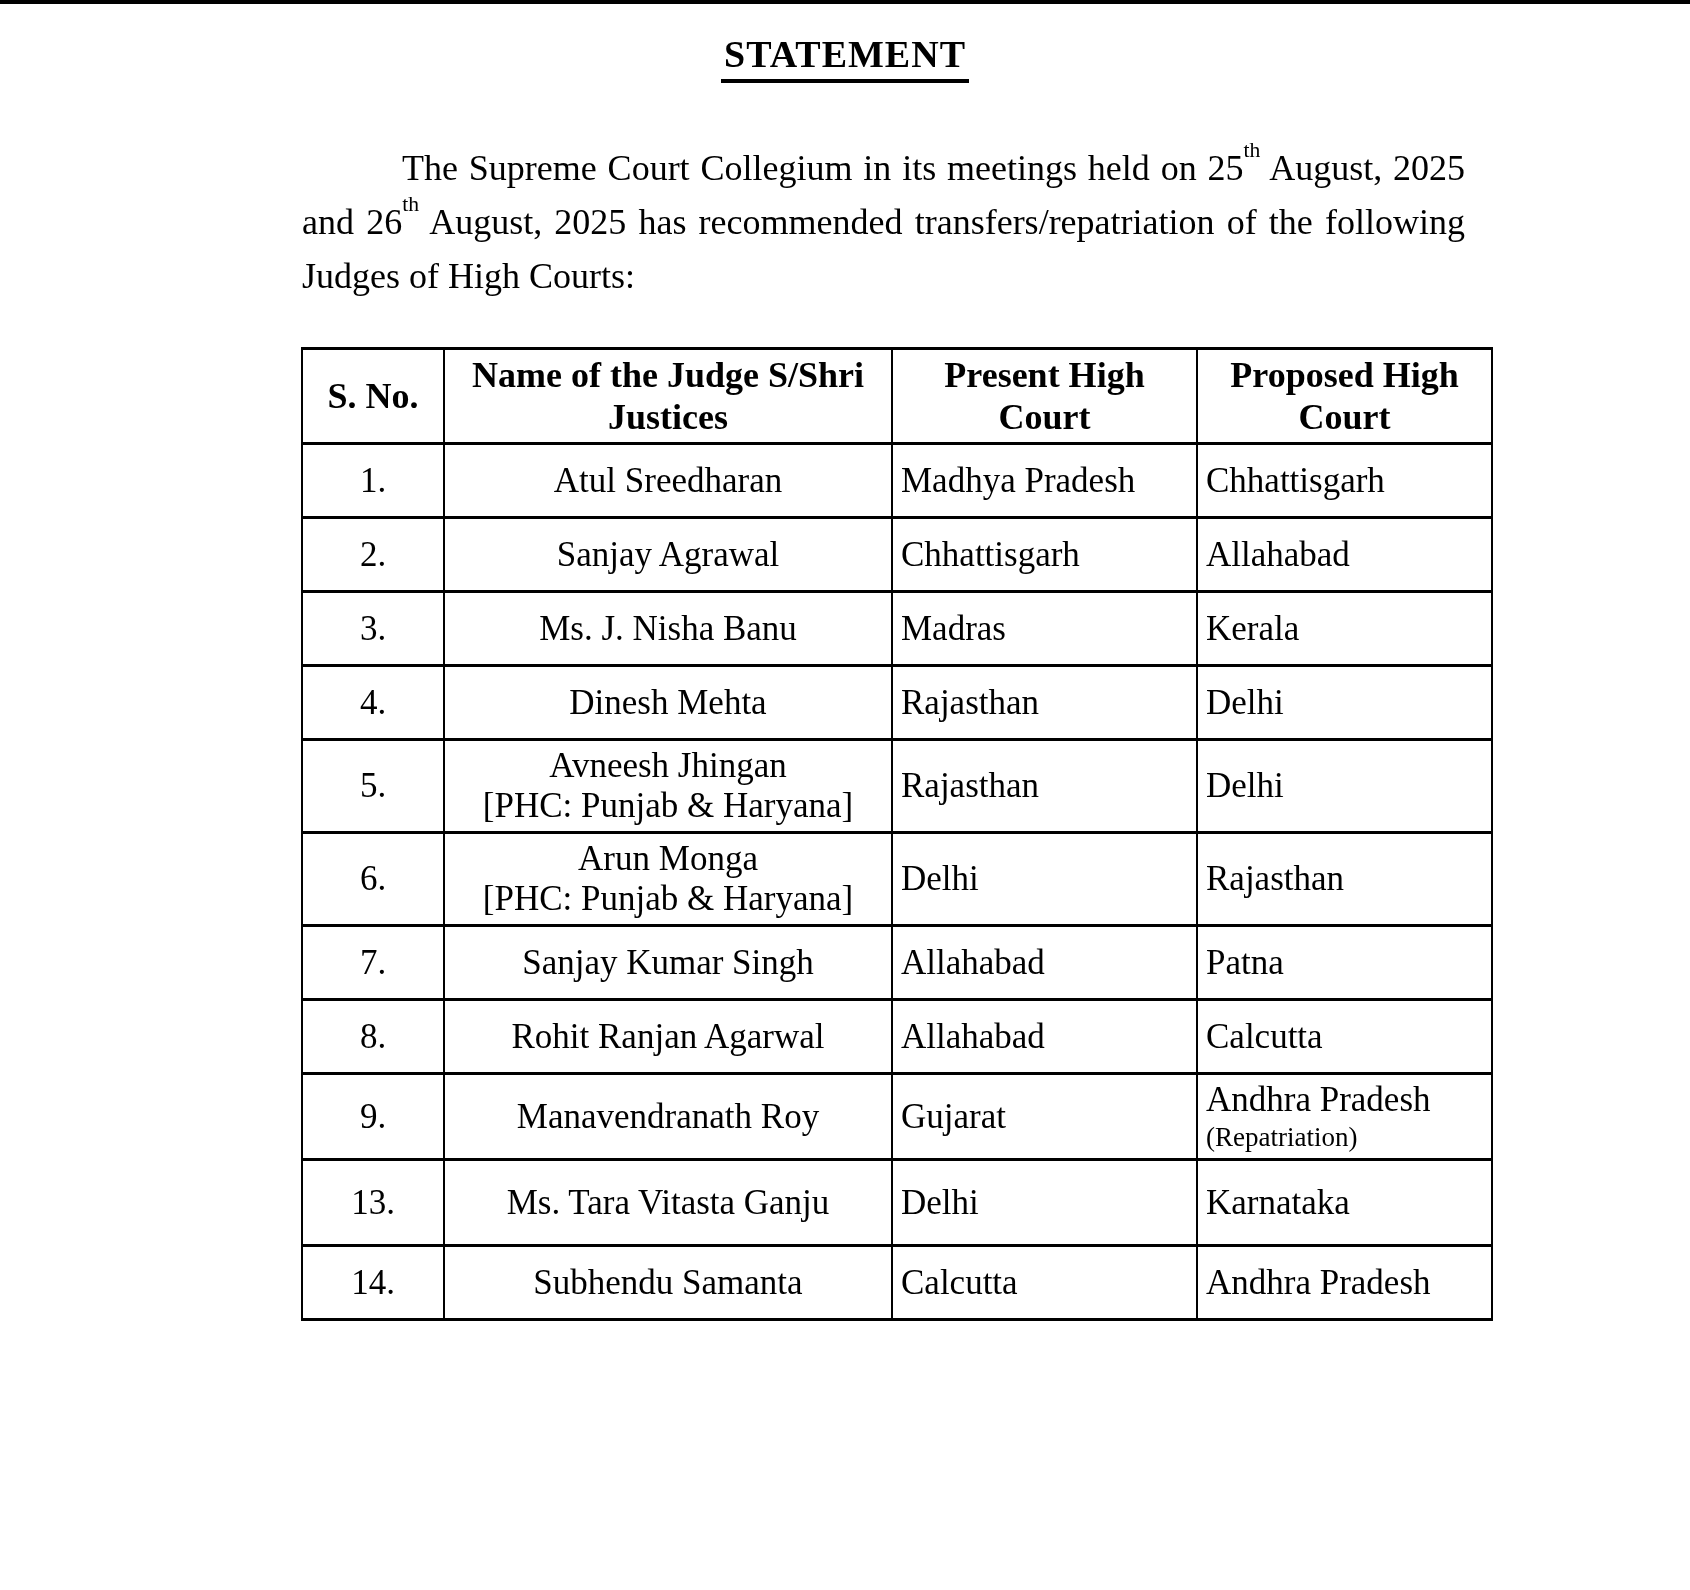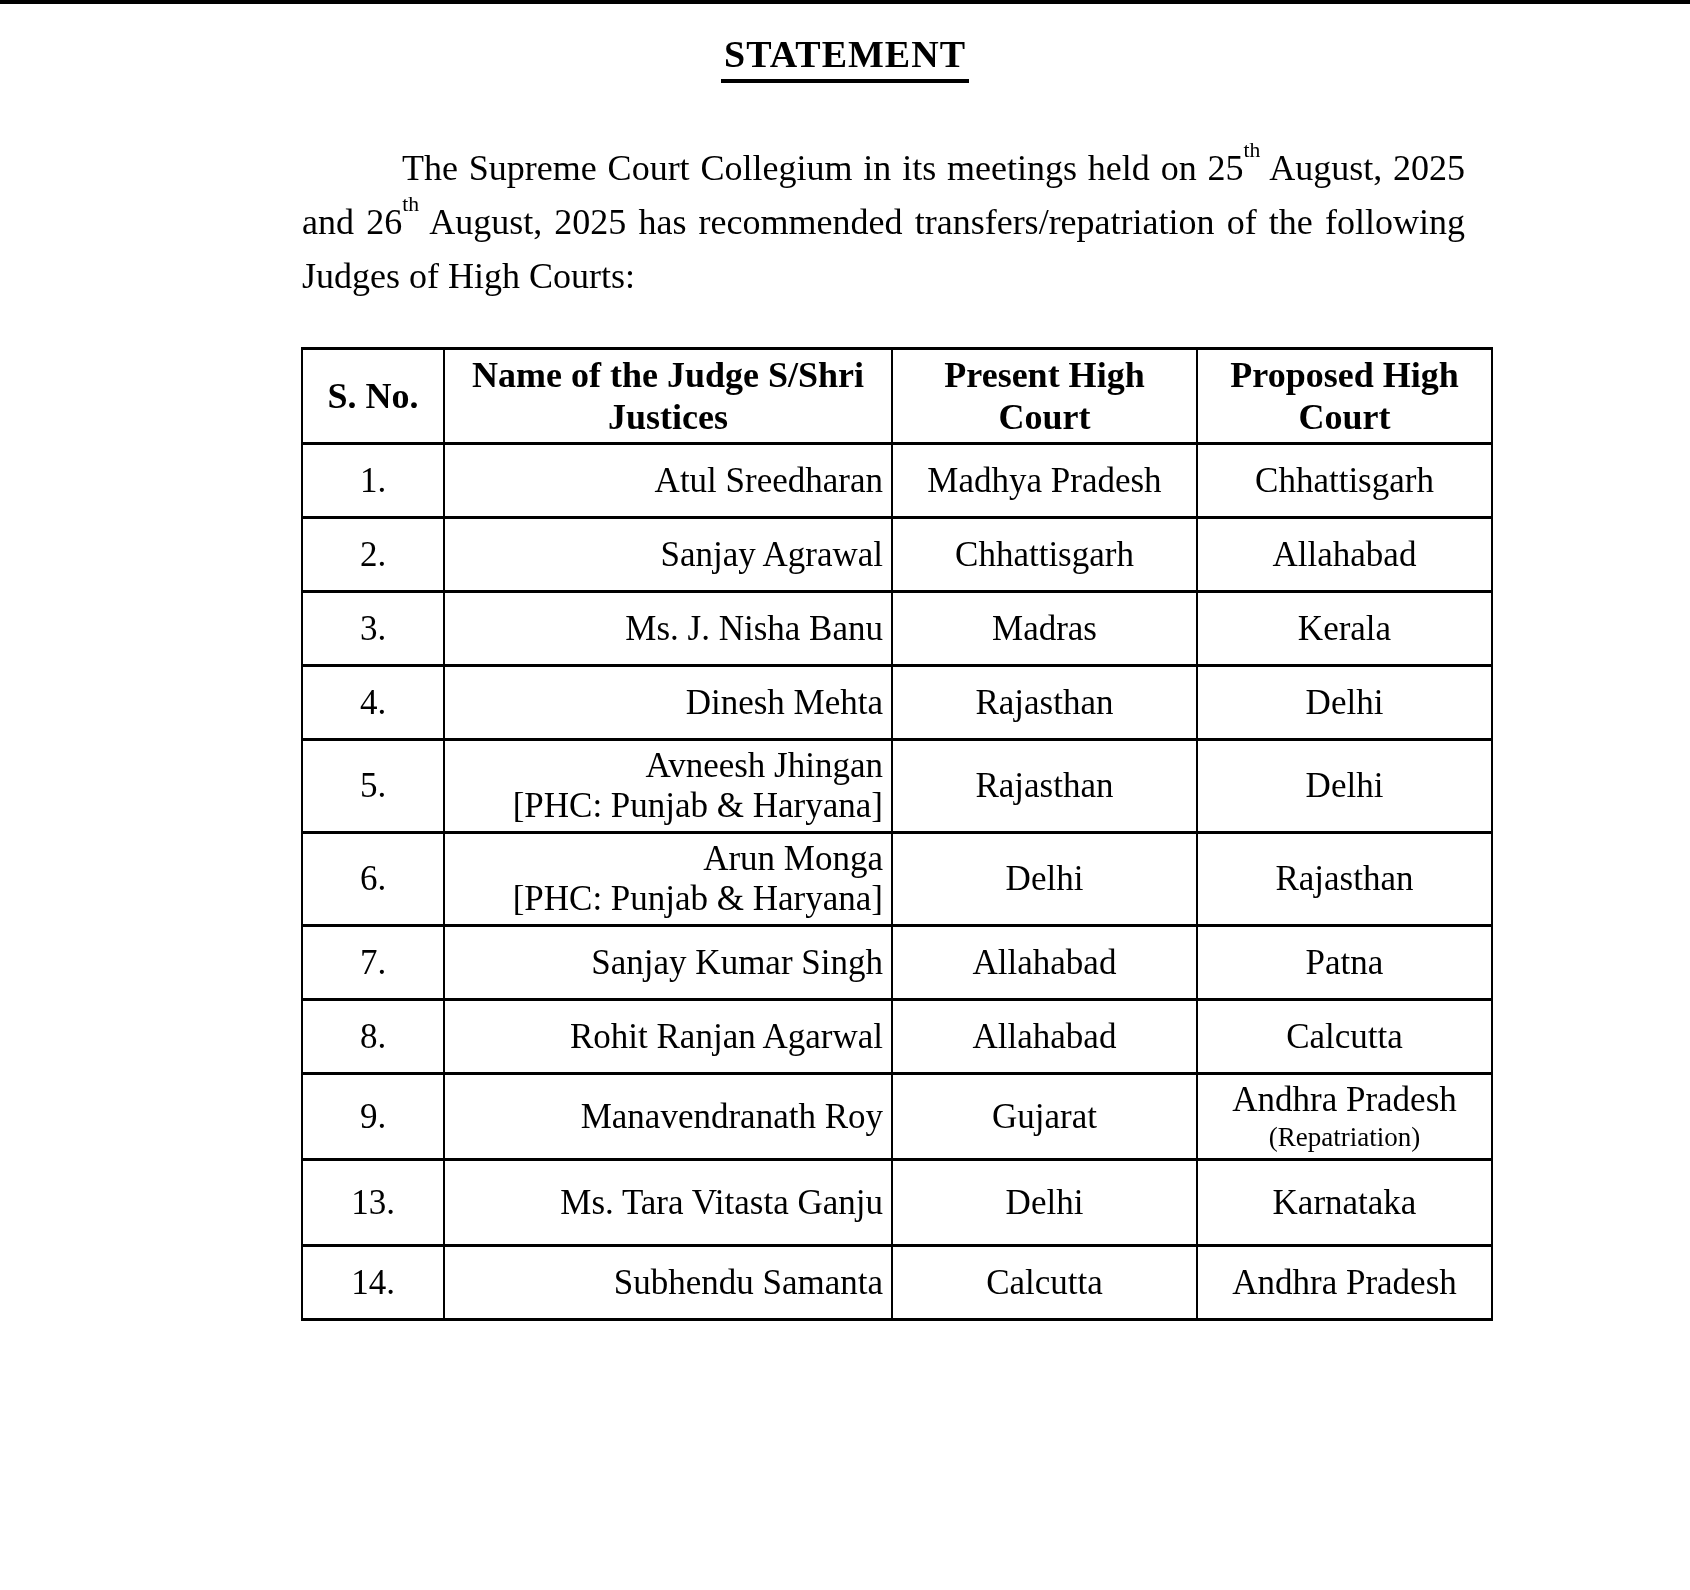--- a/index.html
+++ b/index.html
@@ -86,27 +86,27 @@
   tr.h-d    { height: 93px; }
   tr.h-r    { height: 86px; }
   td {
     line-height: 40px;
   }
   td.sno-cell {
     text-align: center;
     padding-left: 58px;
   }
   td.name-cell {
-    text-align: right;
+    text-align: center;
     padding-left: 18px;
     padding-right: 8px;
   }
   td.present-cell,
   td.proposed-cell {
-    text-align: center;
+    text-align: left;
   }
   .name2 {
     line-height: 40px;
   }
   .rep {
     font-size: 27px;
     line-height: 34px;
   }
 </style>
 </head>

